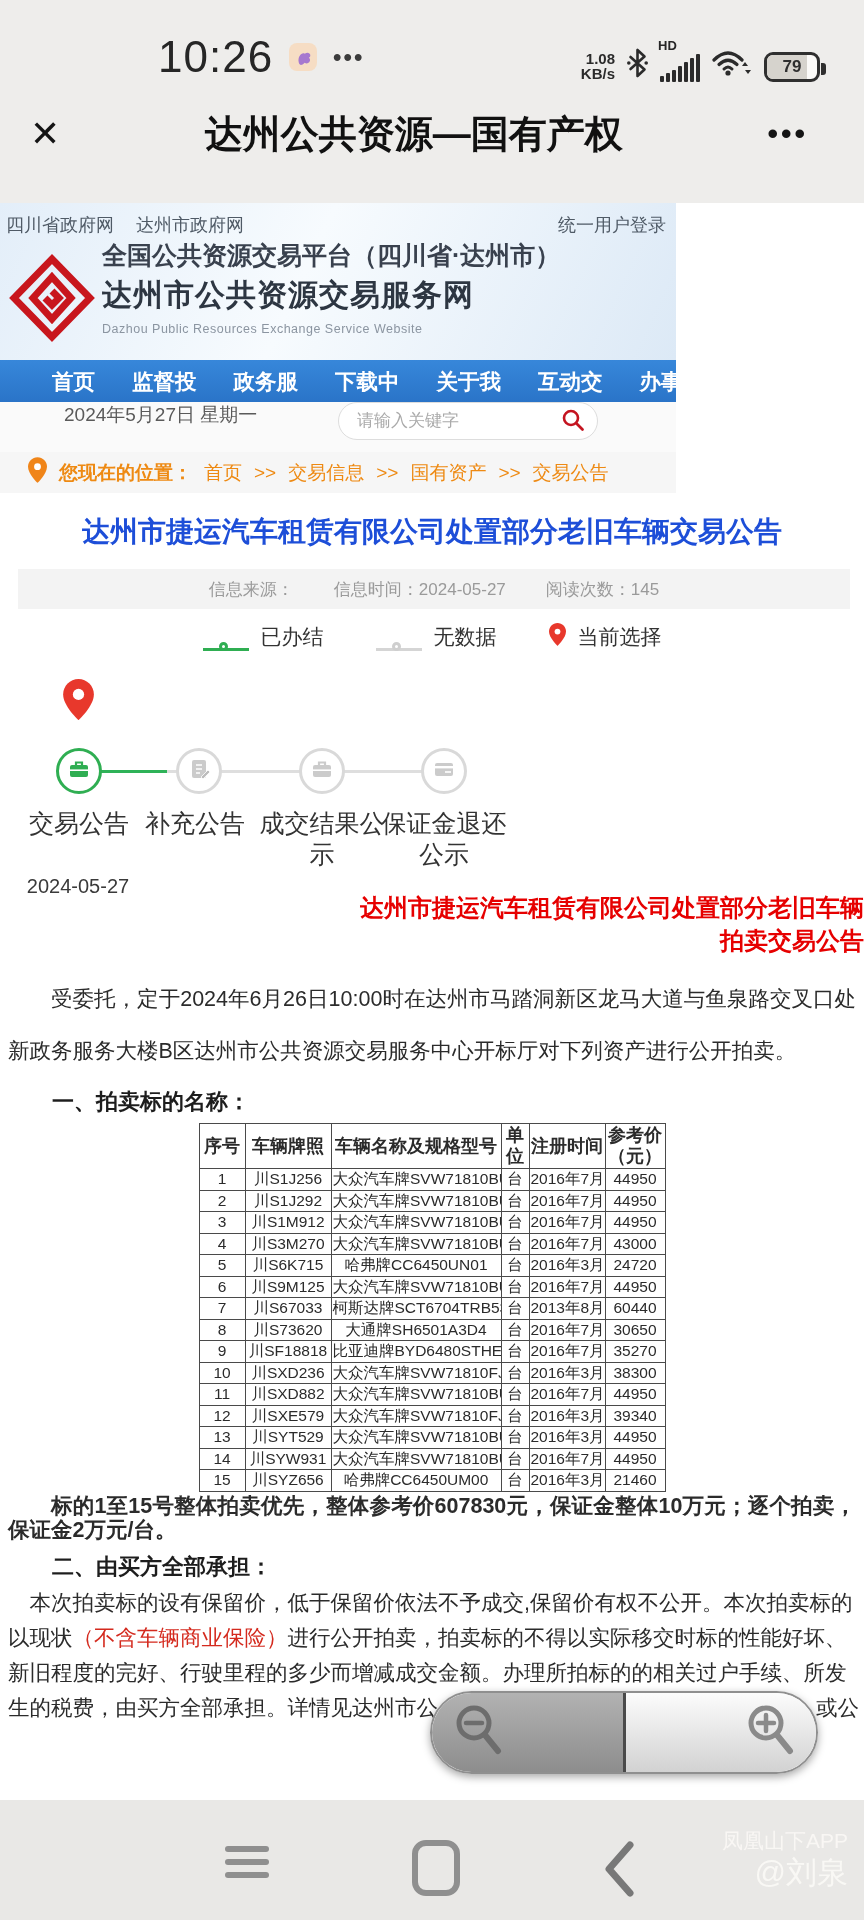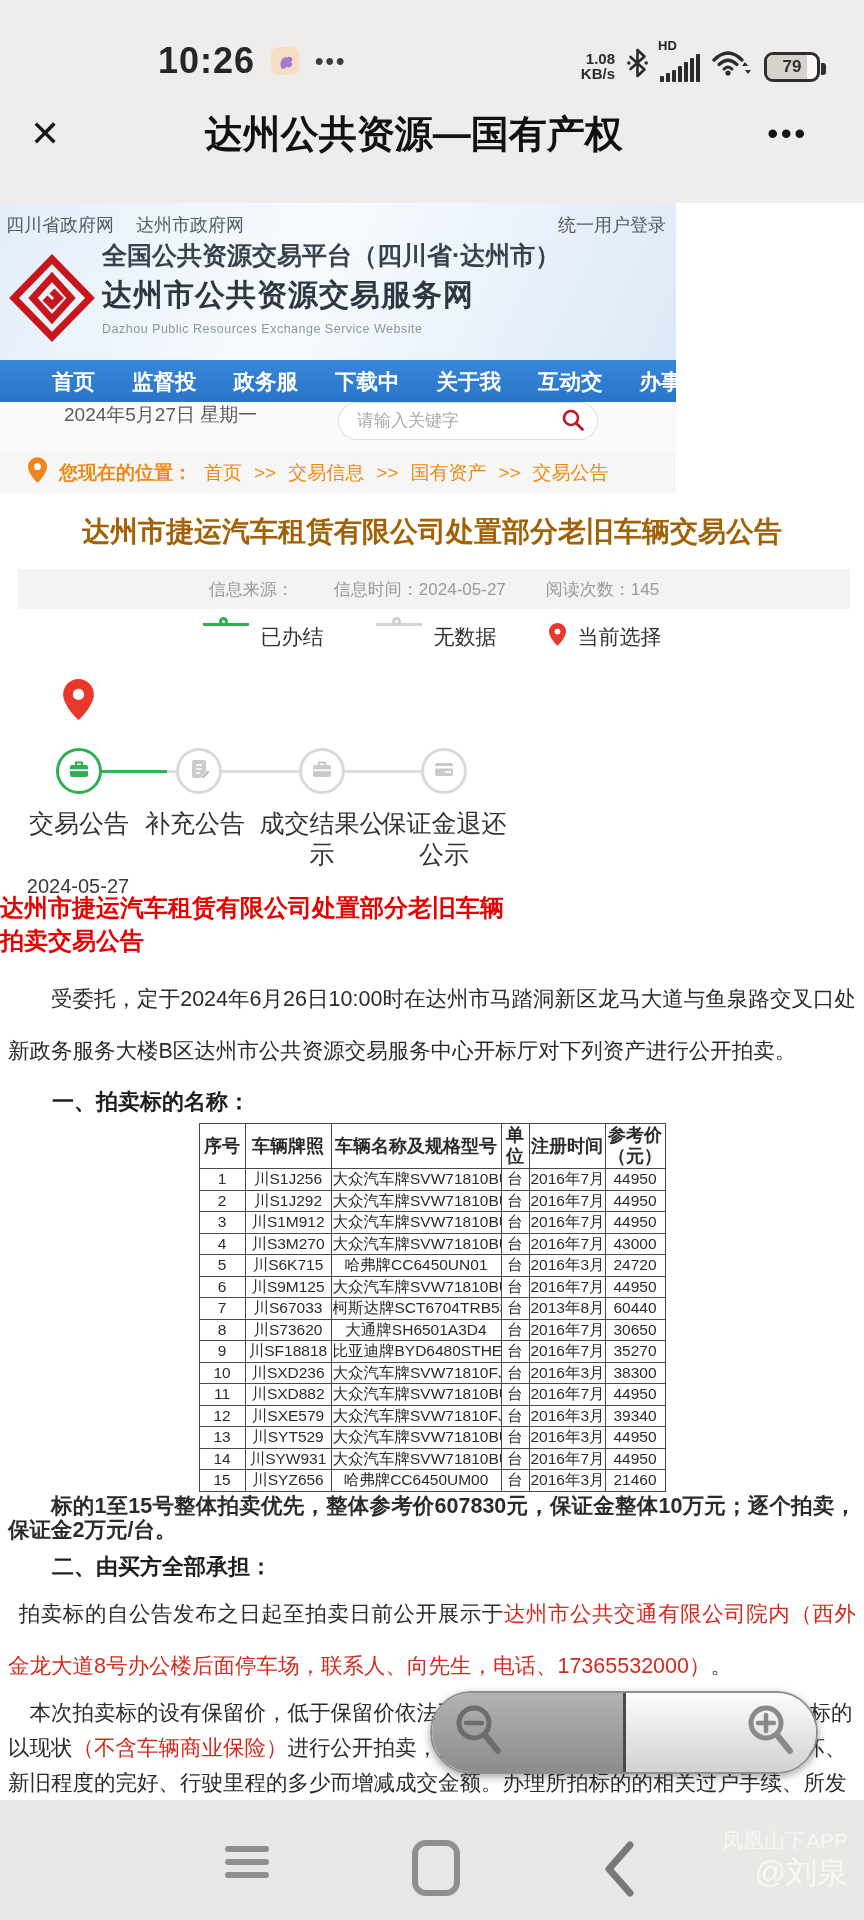--- a/index.html
+++ b/index.html
@@ -2,21 +2,21 @@
 <html><head>
 <meta charset="utf-8">
 <style>
   html,body{margin:0;padding:0;background:#777;}
   *{box-sizing:border-box;font-family:"Liberation Sans","DejaVu Sans",sans-serif;}
   .screen{position:relative;width:864px;height:1920px;background:#eeedeb;overflow:hidden;margin:0 auto;}
 
   
   .status-bar{position:absolute;top:0;left:0;width:864px;height:90px;display:flex;align-items:flex-end;justify-content:space-between;padding:0 44px 8px 158px;color:#262626;}
   .sb-left{display:flex;align-items:center;gap:16px;}
-  .sb-time{font-size:36px;font-weight:700;letter-spacing:1px;}
+  .sb-time{font-size:44px;font-weight:400;letter-spacing:1px;}
   .sb-app-icon{width:28px;height:28px;border-radius:8px;background:#f6ddc4;display:inline-flex;align-items:center;justify-content:center;}
   .sb-ellipsis{font-size:24px;font-weight:700;color:#3c3c3c;letter-spacing:2px;}
   .sb-right{display:flex;align-items:flex-end;gap:12px;}
   .sb-speed{display:flex;flex-direction:column;align-items:flex-end;line-height:1.05;font-size:15px;font-weight:700;color:#2b2b2b;}
   .bars{display:flex;align-items:flex-end;gap:2px;position:relative;padding-top:14px;}
   .bars .hd{position:absolute;top:-2px;left:-2px;font-size:13px;font-weight:700;}
   .bars i{display:block;width:4px;background:#2b2b2b;border-radius:1px;}
   .battery{position:relative;width:56px;height:30px;border:3px solid #2f2f2f;border-radius:9px;display:flex;align-items:center;justify-content:center;background:#fbfaf8;}
   .battery-fill{position:absolute;left:0;top:0;bottom:0;width:79%;background:#d6d3cd;border-radius:6px 0 0 6px;}
   .battery-num{position:relative;font-size:17px;font-weight:700;color:#2f2f2f;}
@@ -49,39 +49,39 @@
   .search-box input{border:0;outline:none;flex:1;font-size:17px;color:#333;background:transparent;min-width:0;}
   .search-box input::placeholder{color:#aaa;}
   .search-btn{background:none;border:0;padding:0;display:flex;cursor:pointer;}
 
   .breadcrumb{width:676px;height:41px;background:#f6f6f6;display:flex;align-items:center;padding-left:28px;gap:12px;font-size:19px;color:#ee8a13;}
   .crumb-prefix{font-weight:700;}
   .crumb-link{cursor:pointer;}
   .crumb-sep{color:#ee8a13;}
 
   .article{padding-top:12px;color:#2b2b2b;}
-  .article-title{text-align:center;font-size:28px;font-weight:700;color:#a16207;margin:8px 0 0;}
+  .article-title{text-align:center;font-size:28px;font-weight:700;color:#1d4ed8;margin:8px 0 0;}
   .meta-band{margin:18px 14px 0 18px;height:40px;background:#f3f3f3;display:flex;align-items:center;justify-content:center;gap:40px;font-size:17px;color:#9a9a9a;}
   .legend{margin-top:14px;display:flex;justify-content:center;align-items:center;gap:52px;font-size:21px;color:#333;}
-  .legend-item{display:flex;align-items:flex-start;gap:12px;}
+  .legend-item{display:flex;align-items:flex-end;gap:12px;}
   .line-dot{position:relative;width:46px;height:3px;display:inline-block;}
   .line-dot em{position:absolute;left:16px;top:-6px;width:9px;height:9px;border-radius:50%;background:#fff;border:3px solid;}
   .ld-green{background:#2fae52;}.ld-green em{border-color:#2fae52;}
   .ld-gray{background:#d5d5d5;}.ld-gray em{border-color:#cfcfcf;}
 
   .timeline{position:relative;height:228px;margin-top:2px;}
   .tl-line{position:absolute;top:117px;left:95px;width:360px;height:3px;background:#dedede;}
   .tl-line-done{position:absolute;top:117px;left:95px;width:72px;height:3px;background:#2fb258;}
   .tl-pin{position:absolute;left:63px;top:26px;}
   .tl-step{position:absolute;top:95px;width:46px;height:46px;border-radius:50%;background:#fff;border:3px solid #d9d9d9;display:flex;align-items:center;justify-content:center;cursor:pointer;}
   .tl-step.done{border-color:#2fae52;}
   .tl-label{position:absolute;top:155px;width:130px;text-align:center;font-size:25px;color:#333;line-height:31px;}
   .tl-date{position:absolute;top:222px;left:12px;width:132px;text-align:center;font-size:20px;color:#3a3a3a;}
 
-  .notice-title{margin-top:10px;text-align:left;font-size:24px;font-weight:700;color:#e60000;line-height:33px;}
+  .notice-title{margin-top:10px;text-align:right;font-size:24px;font-weight:700;color:#e60000;line-height:33px;}
   .para{margin:16px 8px 0;font-size:21.5px;line-height:52px;text-align:justify;}
   .indent2{text-indent:2em;}
   .indent05{text-indent:.5em;}
   .sec-heading{margin:10px 8px 0 52px;font-size:22px;font-weight:700;color:#1d1d1d;}
   .red-inline{color:#d42a1e;}
 
   table.vehicles{border-collapse:collapse;margin:6px auto 2px;table-layout:fixed;width:466px;}
   .vehicles th,.vehicles td{border:1px solid #4a4a4a;text-align:center;padding:0 1px;overflow:hidden;}
   .vehicles th{font-size:18px;font-weight:700;line-height:21px;padding:1px 0;}
   .vehicles td{font-size:15.5px;line-height:20.5px;white-space:nowrap;}
@@ -458,21 +458,20 @@
               <td>台</td>
               <td>2016年3月</td>
               <td>21460</td>
             </tr>
           </tbody>
       </table>
 
       <p class="para indent2" style="margin-top:2px;line-height:24px;font-weight:bold;">标的1至15号整体拍卖优先，整体参考价607830元，保证金整体10万元；逐个拍卖，保证金2万元/台。</p>
 
       <div class="sec-heading">二、由买方全部承担：</div>
-      <p class="para indent05" style="margin-top:6px;"><span>拍卖标的自公告发布之日起至拍卖日前公开展示于</span><span class="red-inline">达州市公共交通有限公司院内（西外金龙大道8号办公楼后面停车场，联系人、向先生，电话、17365532000）</span><span>。</span></p>
 
       <div class="sec3-line sec3-first">本次拍卖标的设有保留价，低于保留价依法不予成交,保留价有权不公开。本次拍卖标的</div>
       <div class="sec3-line"><span>以现状</span><span class="red-inline">（不含车辆商业保险）</span><span>进行公开拍卖，拍卖标的不得以实际移交时标的性能好坏、</span></div>
       <div class="sec3-line">新旧程度的完好、行驶里程的多少而增减成交金额。办理所拍标的的相关过户手续、所发</div>
       <div class="sec3-line"><span>生的税费，由买方全部承担。详情见达州市公</span><span class="covered-gap"></span><span>或公</span></div>
 
     </div>
   </div>
 
   <div class="zoom-pill">

